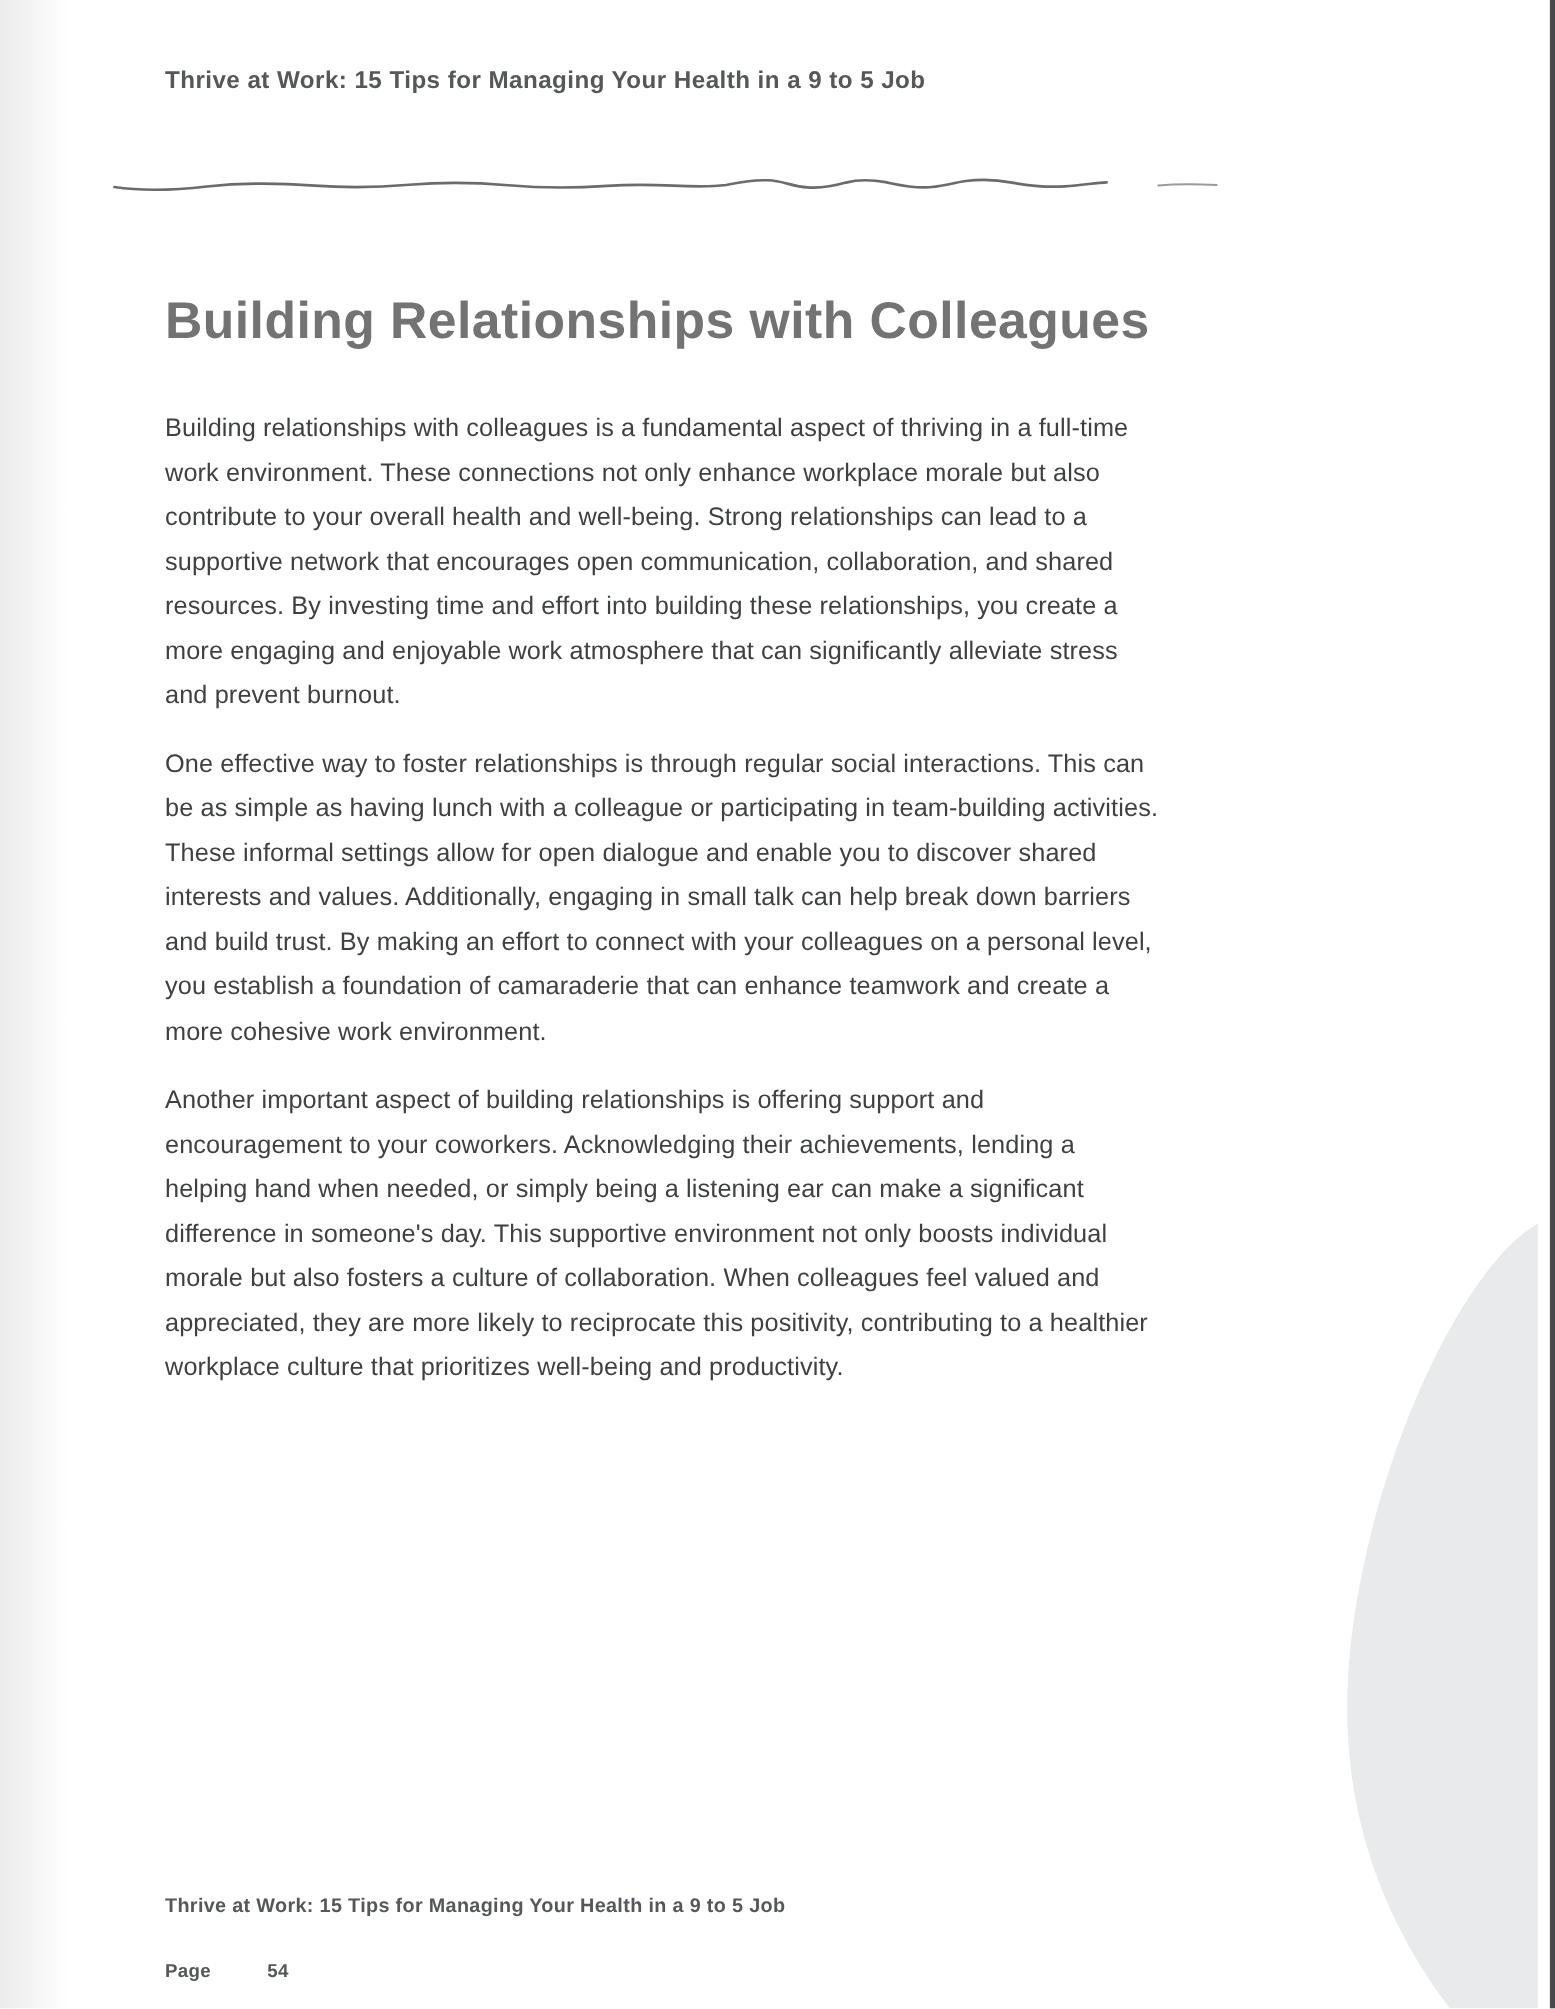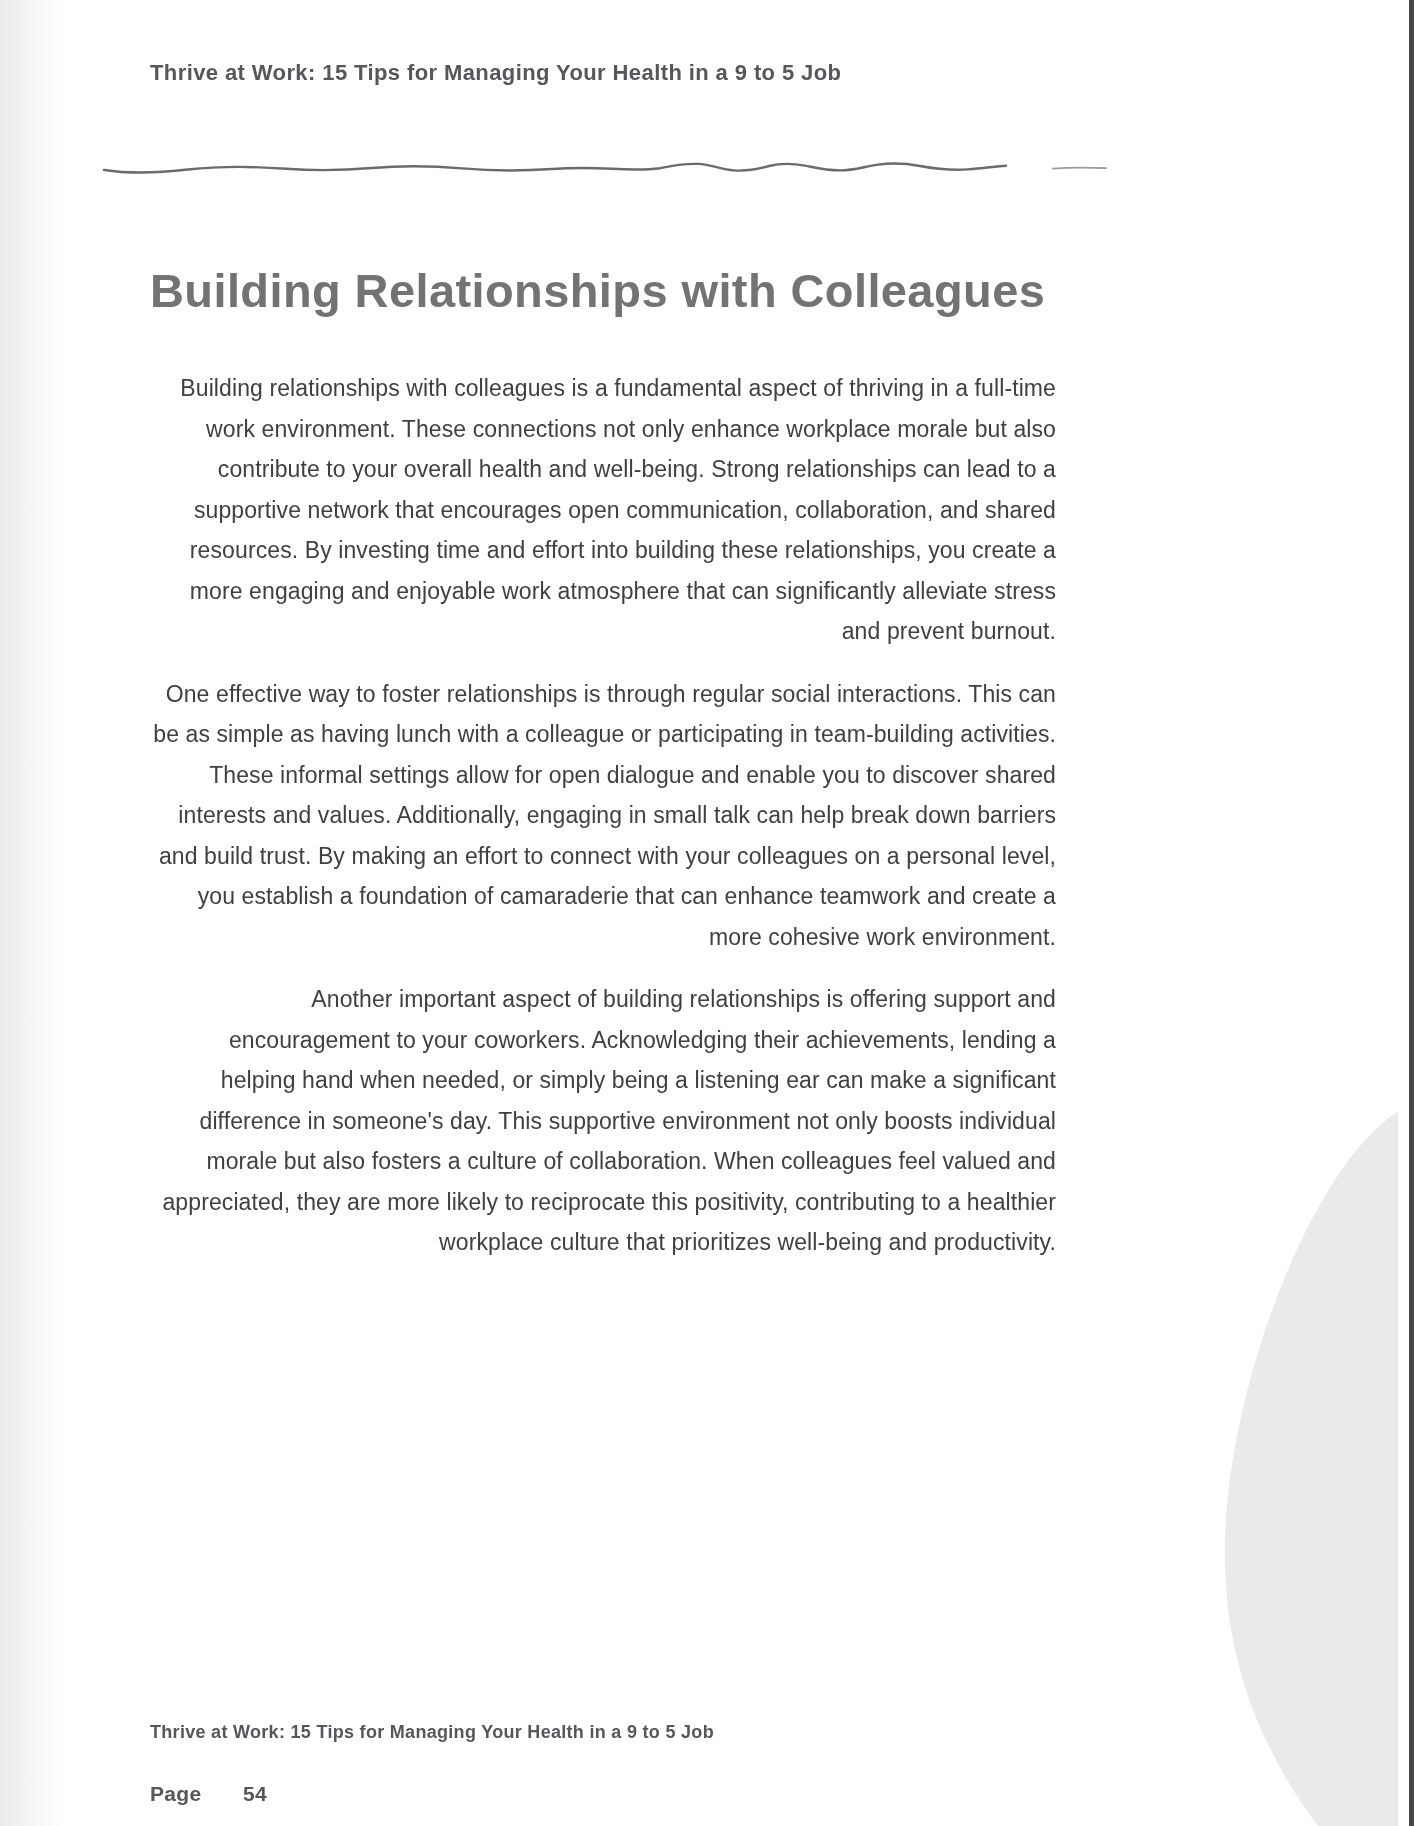--- a/index.html
+++ b/index.html
@@ -69,35 +69,35 @@
   .body-copy {
     position: absolute;
     left: 150px;
     top: 368px;
     width: 906px;
     font-size: 23px;
     line-height: 40.5px;
     letter-spacing: 0.1px;
     color: #3f4042;
   }
-  .body-copy p { margin-bottom: 22px; text-align: right; }
+  .body-copy p { margin-bottom: 22px; }
   .footer-title {
     position: absolute;
     left: 150px;
     top: 1722px;
     font-size: 18px;
     font-weight: 700;
     letter-spacing: 0.3px;
     color: #55575a;
   }
   .page-row {
     position: absolute;
     left: 150px;
     top: 1782px;
-    font-size: 21px;
+    font-size: 17px;
     font-weight: 700;
     letter-spacing: 0.3px;
     color: #55575a;
   }
   .page-row .page-label {
     display: inline-block;
     width: 93px;
   }
 </style>
 </head>

